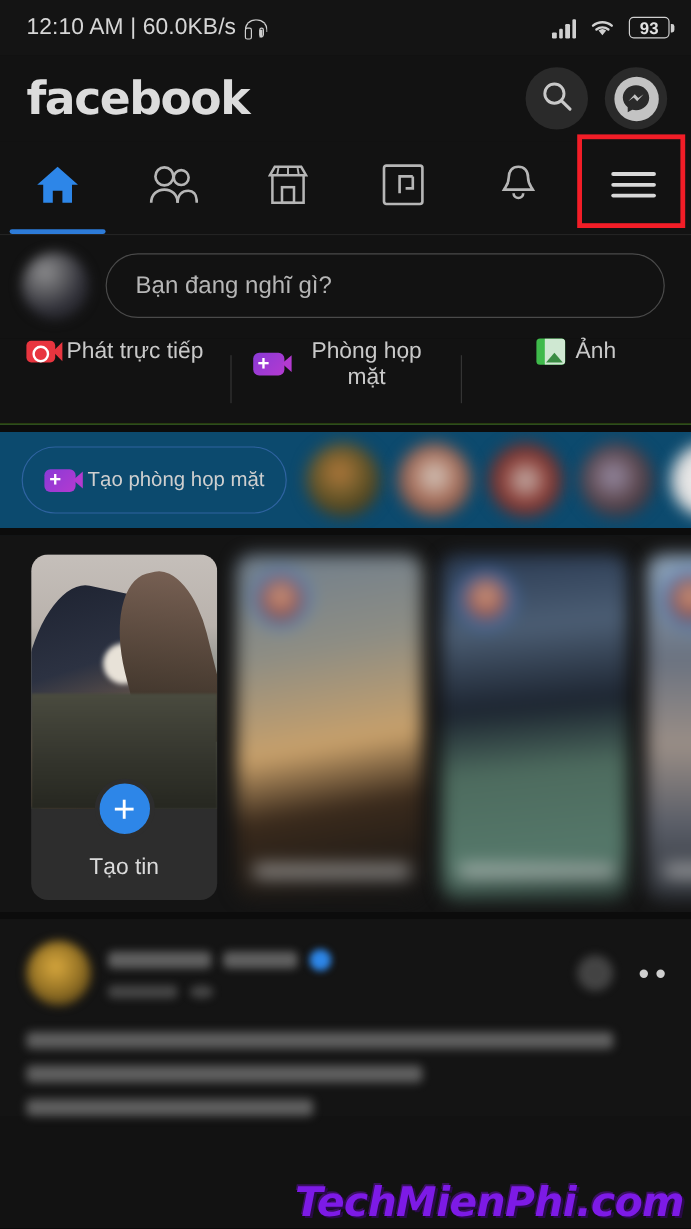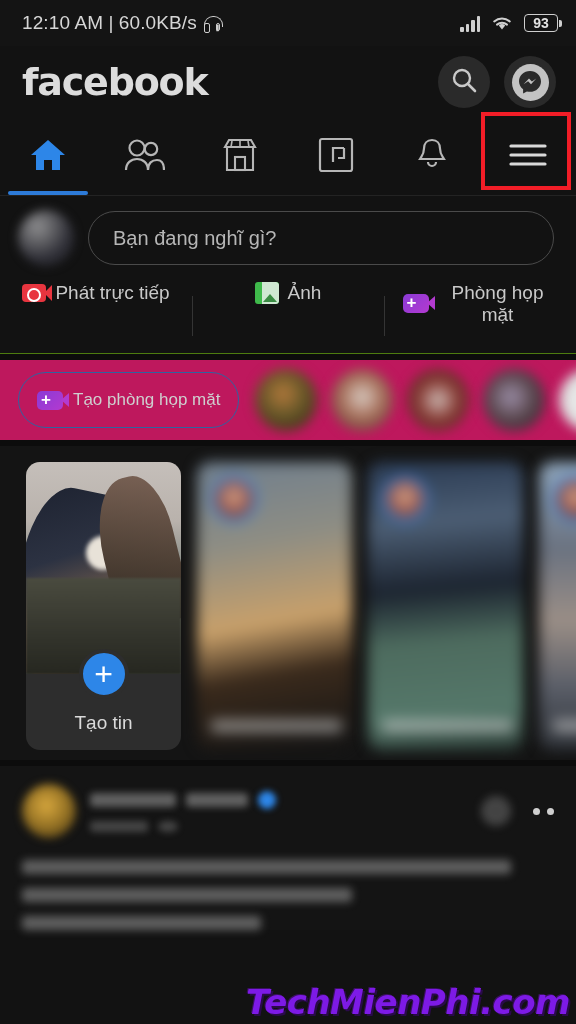--- a/index.html
+++ b/index.html
@@ -206,21 +206,21 @@
     border-top: 7px solid transparent;
     border-bottom: 7px solid transparent;
     border-right: 8px solid #b33ad0;
   }
 
   
   .rooms {
     height: 92px;
     display: flex; align-items: center;
     padding-left: 18px; gap: 16px;
-    background: #be185d;
+    background: #0c4a6e;
     border-top: 6px solid #0c0c0c;
     border-bottom: 6px solid #0c0c0c;
     overflow: hidden;
   }
   .room-pill {
     height: 56px; min-width: 178px;
     border: 1.5px solid #2f63a0; border-radius: 30px;
     display: flex; align-items: center; gap: 10px;
     padding: 0 18px;
     color: #cfcfcf; font-size: 17px; line-height: 1.15;
@@ -473,26 +473,26 @@
       <span>Bạn đang nghĩ gì?</span>
     </div>
   </div>
 
   <div class="actionrow">
     <div class="action">
       <span class="ico-live"></span>
       <span class="act-label">Phát trực tiếp</span>
     </div>
     <div class="action">
+      <span class="ico-room"></span>
+      <span class="act-label two">Phòng họp mặt</span>
+    </div>
+    <div class="action">
       <span class="ico-photo"></span>
       <span class="act-label">Ảnh</span>
-    </div>
-    <div class="action">
-      <span class="ico-room"></span>
-      <span class="act-label two">Phòng họp mặt</span>
     </div>
   </div>
 
   <div class="rooms">
     <div class="room-pill">
       <span class="ico-room"></span>
       <span>Tạo phòng họp mặt</span>
     </div>
     <div class="room-avatars">
       <div class="room-av ra1"></div>

